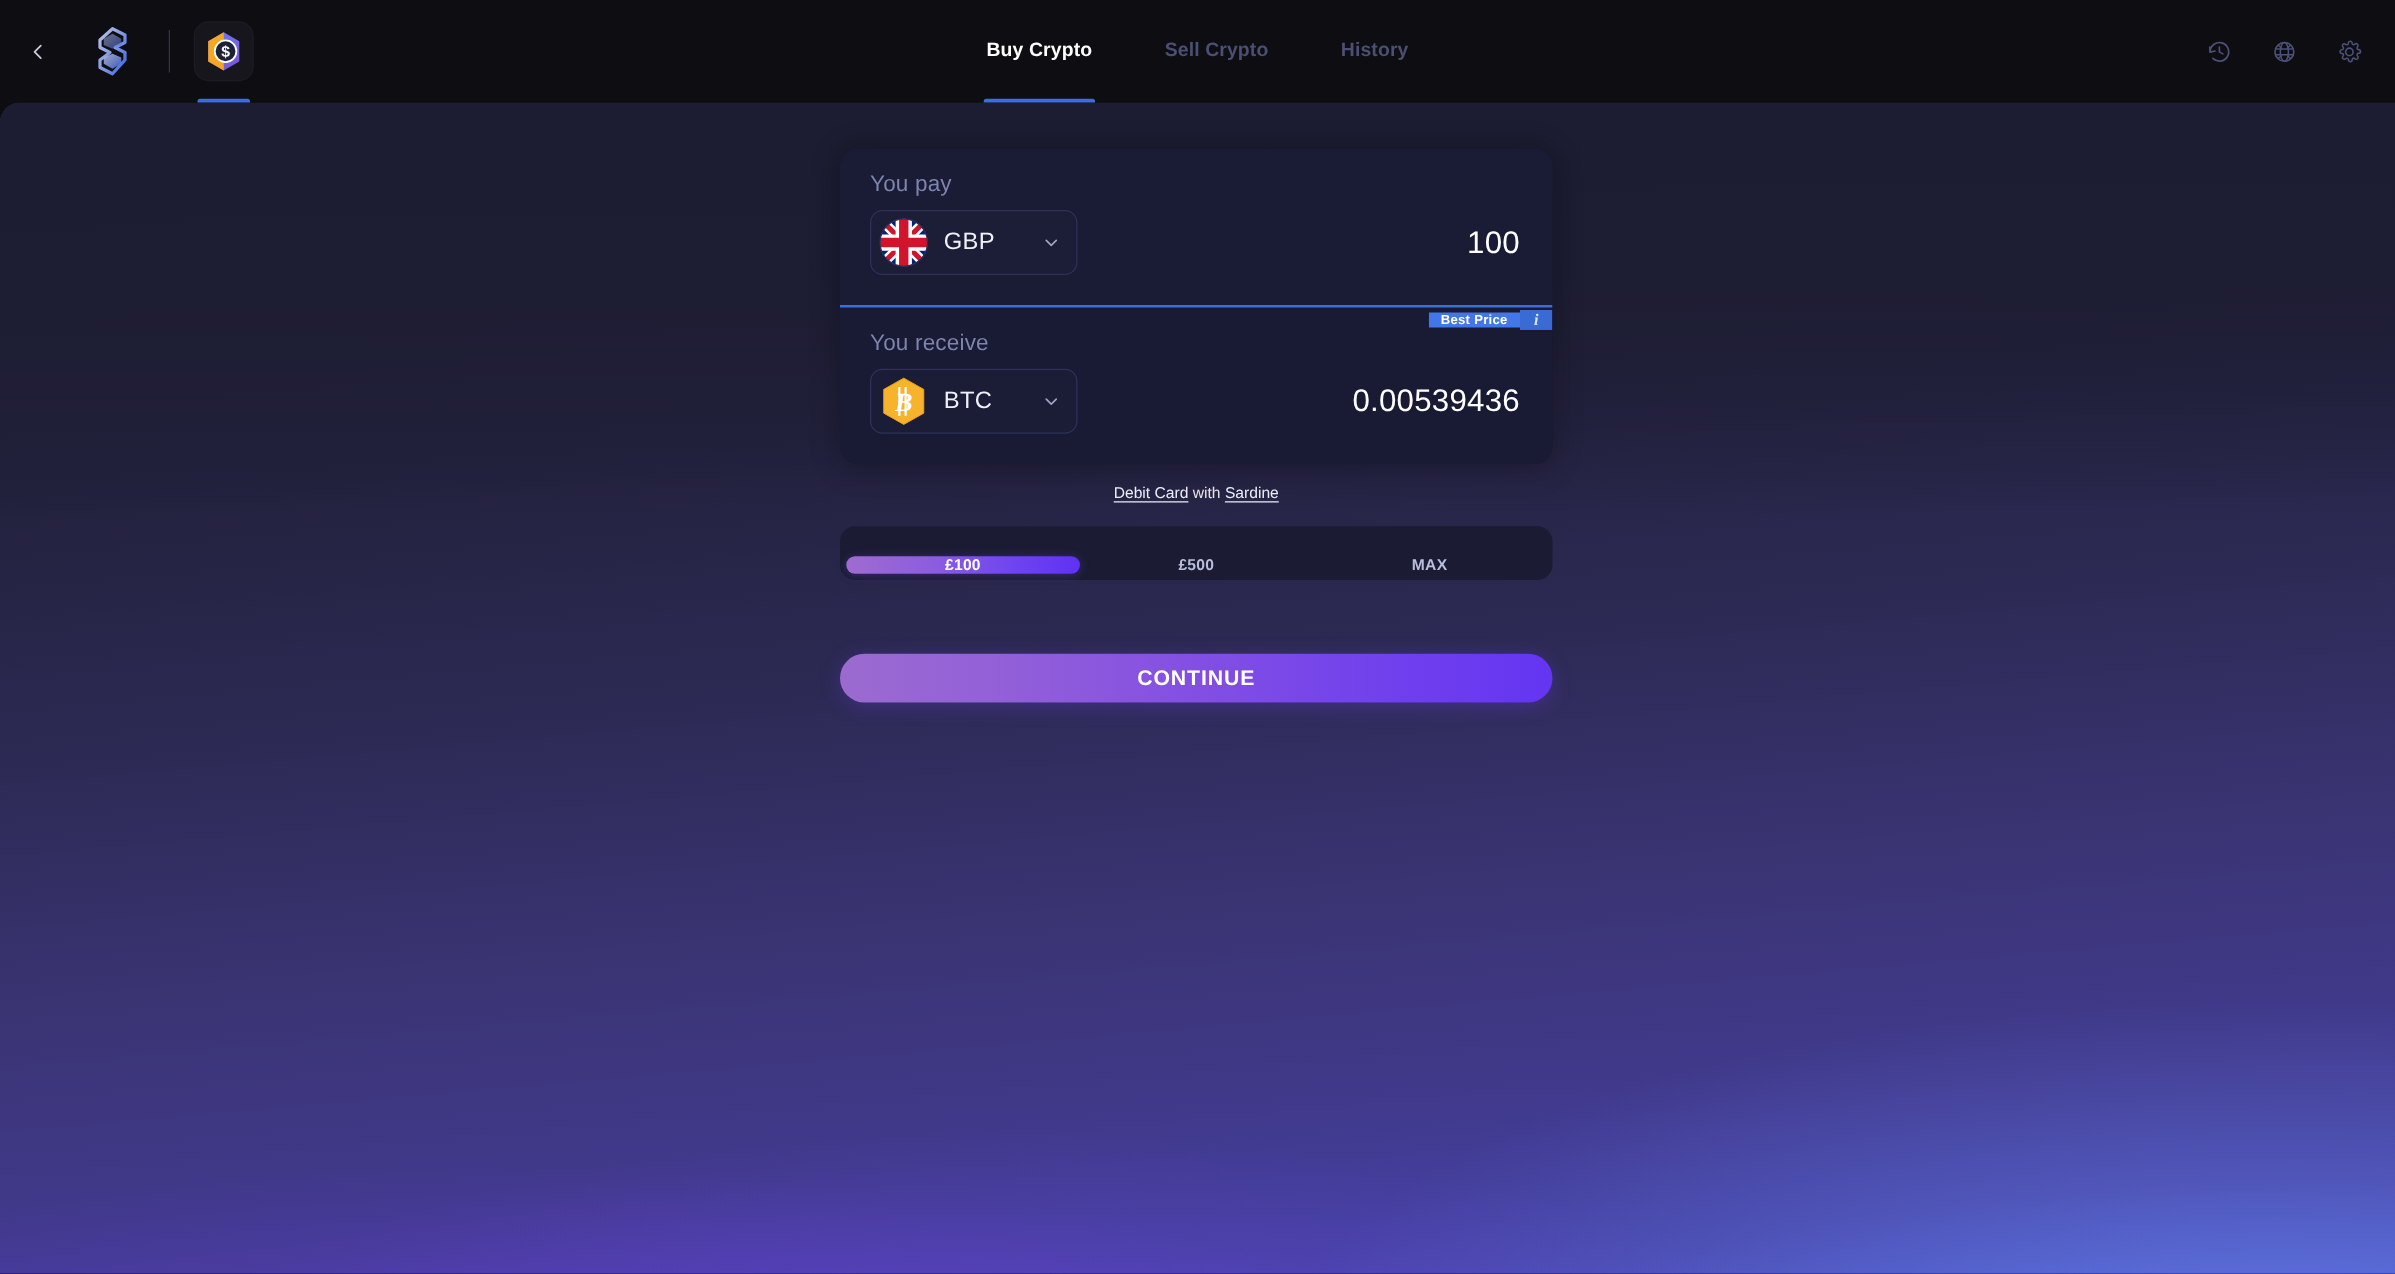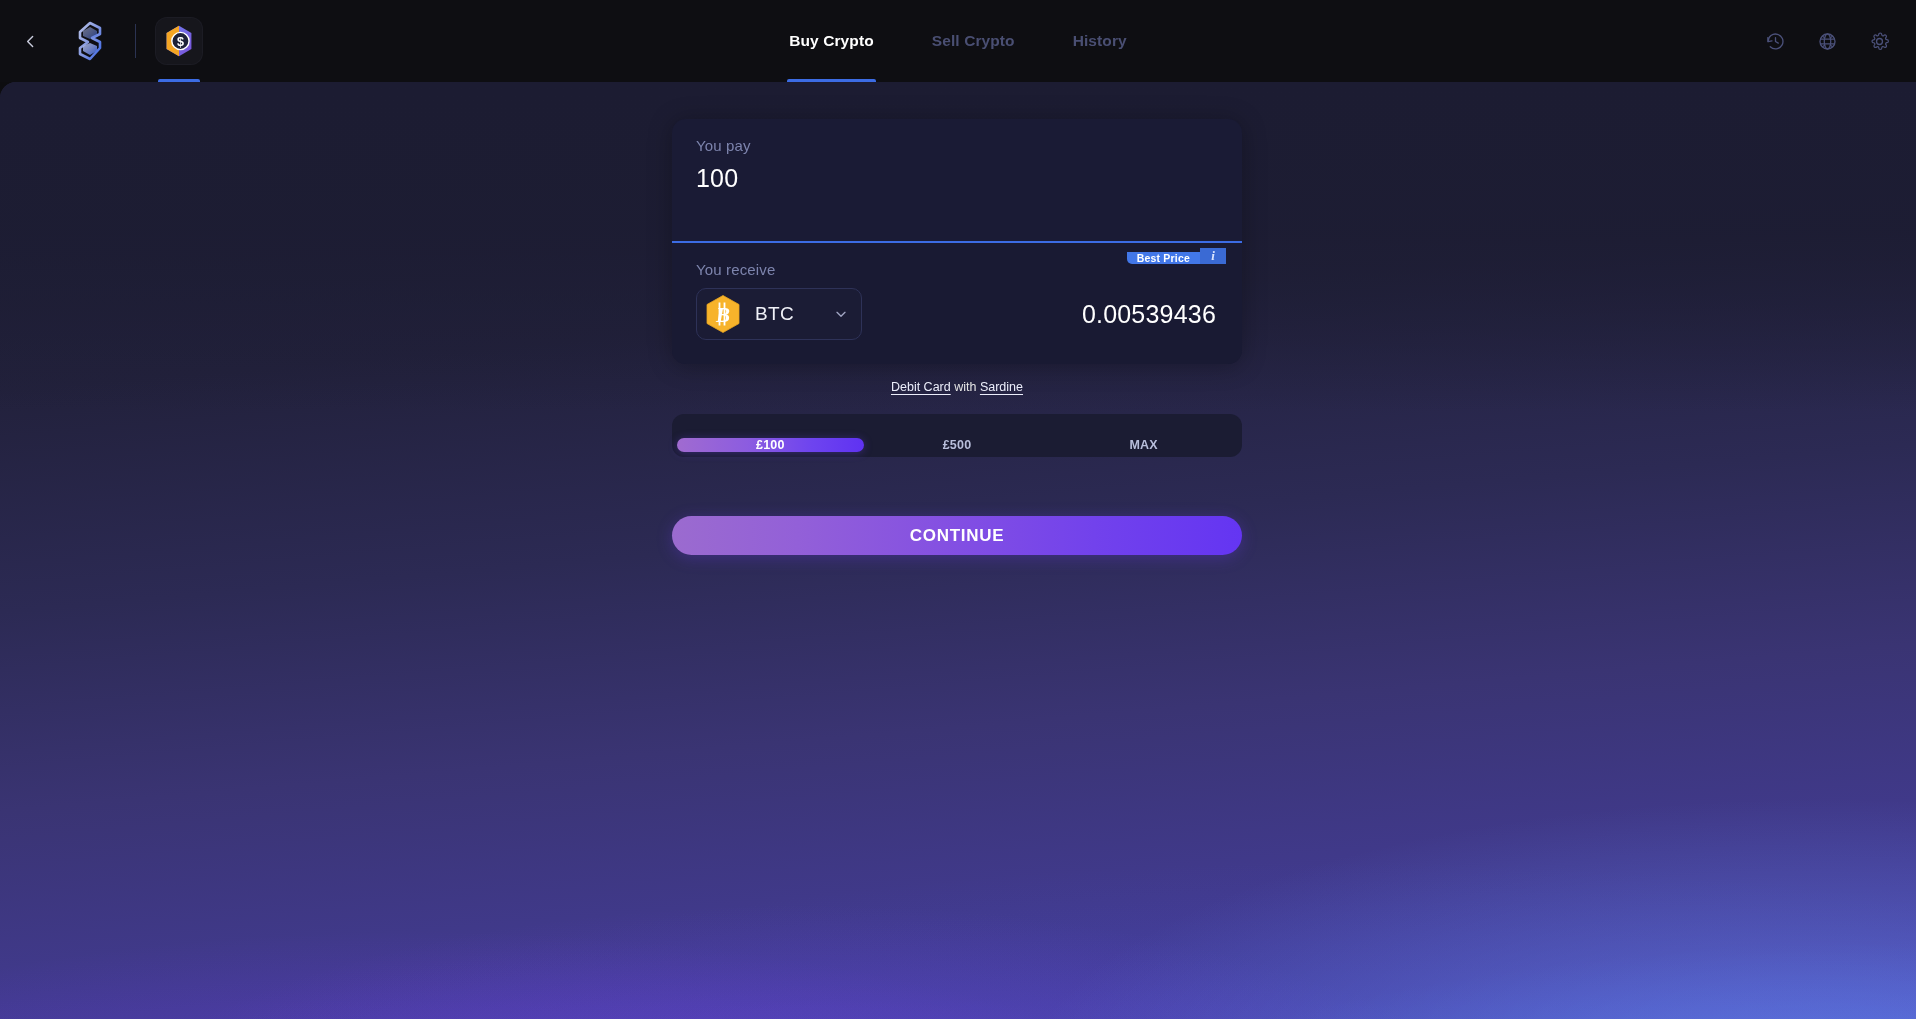--- a/index.html
+++ b/index.html
@@ -139,21 +139,21 @@
     overflow: hidden;
     box-shadow: 0 2px 24px rgba(0,0,0,0.28);
   }
   .swap-row {
     position: relative;
     padding: 18px 26px 24px 24px;
     min-height: 122px;
   }
   .swap-row.receive { border-top: 2px solid #3c6ce4; background: #191a33; }
   .row-label {
-    font-size: 15px;
+    font-size: 18px;
     color: #7d84ad;
     margin-bottom: 10px;
     letter-spacing: 0.15px;
   }
   .row-body {
     display: flex; align-items: center; justify-content: space-between;
   }
   .asset-select {
     display: flex; align-items: center;
     gap: 12px;
@@ -173,22 +173,22 @@
   .amount {
     font-size: 25px;
     color: #ffffff;
     letter-spacing: 0.2px;
     font-weight: 400;
     text-align: right;
     white-space: nowrap;
   }
   .best-price {
     position: absolute;
-    right: 16px; top: -1px;
-    display: flex; align-items: flex-end;
+    right: 0px; top: -1px;
+    display: flex; align-items: center;
     height: 22px;
     border-radius: 0 0 0 5px;
     overflow: hidden;
     cursor: pointer;
   }
   .bp-label {
     background: #4277e8;
     color: #ffffff;
     font-size: 10.5px;
     font-weight: bold;
@@ -364,20 +364,41 @@
   <div class="stage-top-fade"></div>
 </div>
 
 <div class="widget">
 
   <div class="swap-card">
 
     <div class="swap-row">
       <div class="row-label">You pay</div>
       <div class="row-body">
+        <div class="asset-select">
+          <svg class="asset-icon" viewBox="0 0 40 40">
+            <defs>
+                <clipPath id="ukc">
+                  <circle cx="20" cy="20" r="19"></circle>
+                </clipPath>
+              </defs>
+            <g clip-path="url(#ukc)">
+              <rect x="0" y="0" width="40" height="40" fill="#00247d"></rect>
+              <path d="M0 0 L40 40 M40 0 L0 40" stroke="#ffffff" stroke-width="8"></path>
+              <path d="M0 0 L40 40 M40 0 L0 40" stroke="#cf142b" stroke-width="4"></path>
+              <path d="M20 0 V40 M0 20 H40" stroke="#ffffff" stroke-width="13"></path>
+              <path d="M20 0 V40 M0 20 H40" stroke="#cf142b" stroke-width="7.5"></path>
+            </g>
+            <circle cx="20" cy="20" r="19" fill="none" stroke="#2b3056" stroke-width="1"></circle>
+          </svg>
+          <span class="asset-code">GBP</span>
+          <svg class="chev" viewBox="0 0 24 24" fill="none">
+            <path d="M6 9.5 L12 15.5 L18 9.5" stroke="#b9bedc" stroke-width="2" stroke-linecap="round" stroke-linejoin="round"></path>
+          </svg>
+        </div>
         <div class="amount">100</div>
       </div>
     </div>
 
     <div class="swap-row receive">
       <div class="best-price">
         <span class="bp-label">Best Price</span>
         <span class="bp-info">i</span>
       </div>
       <div class="row-label">You receive</div>

